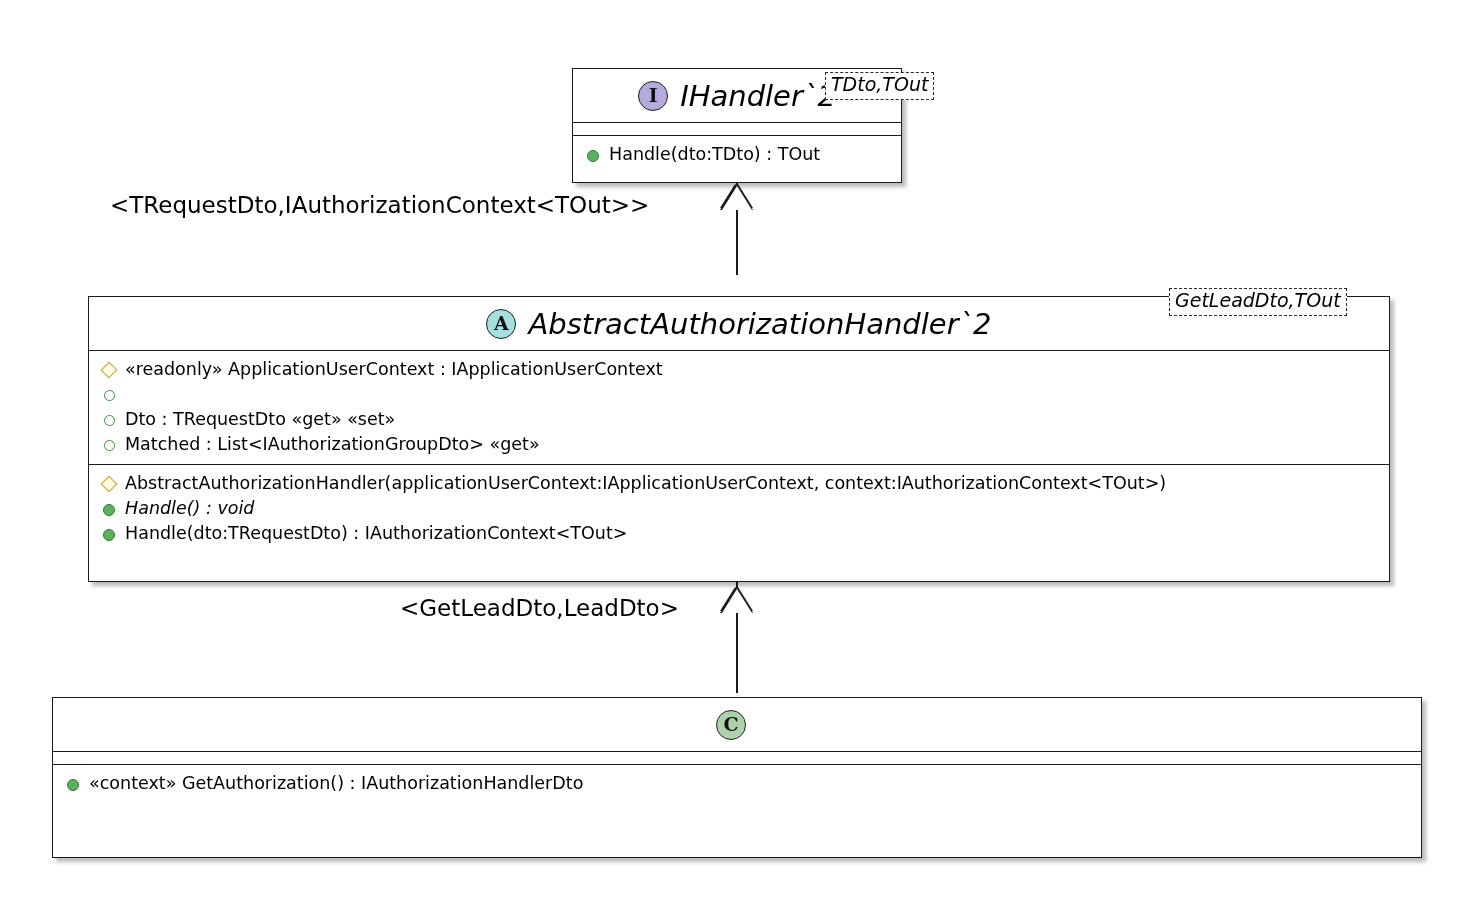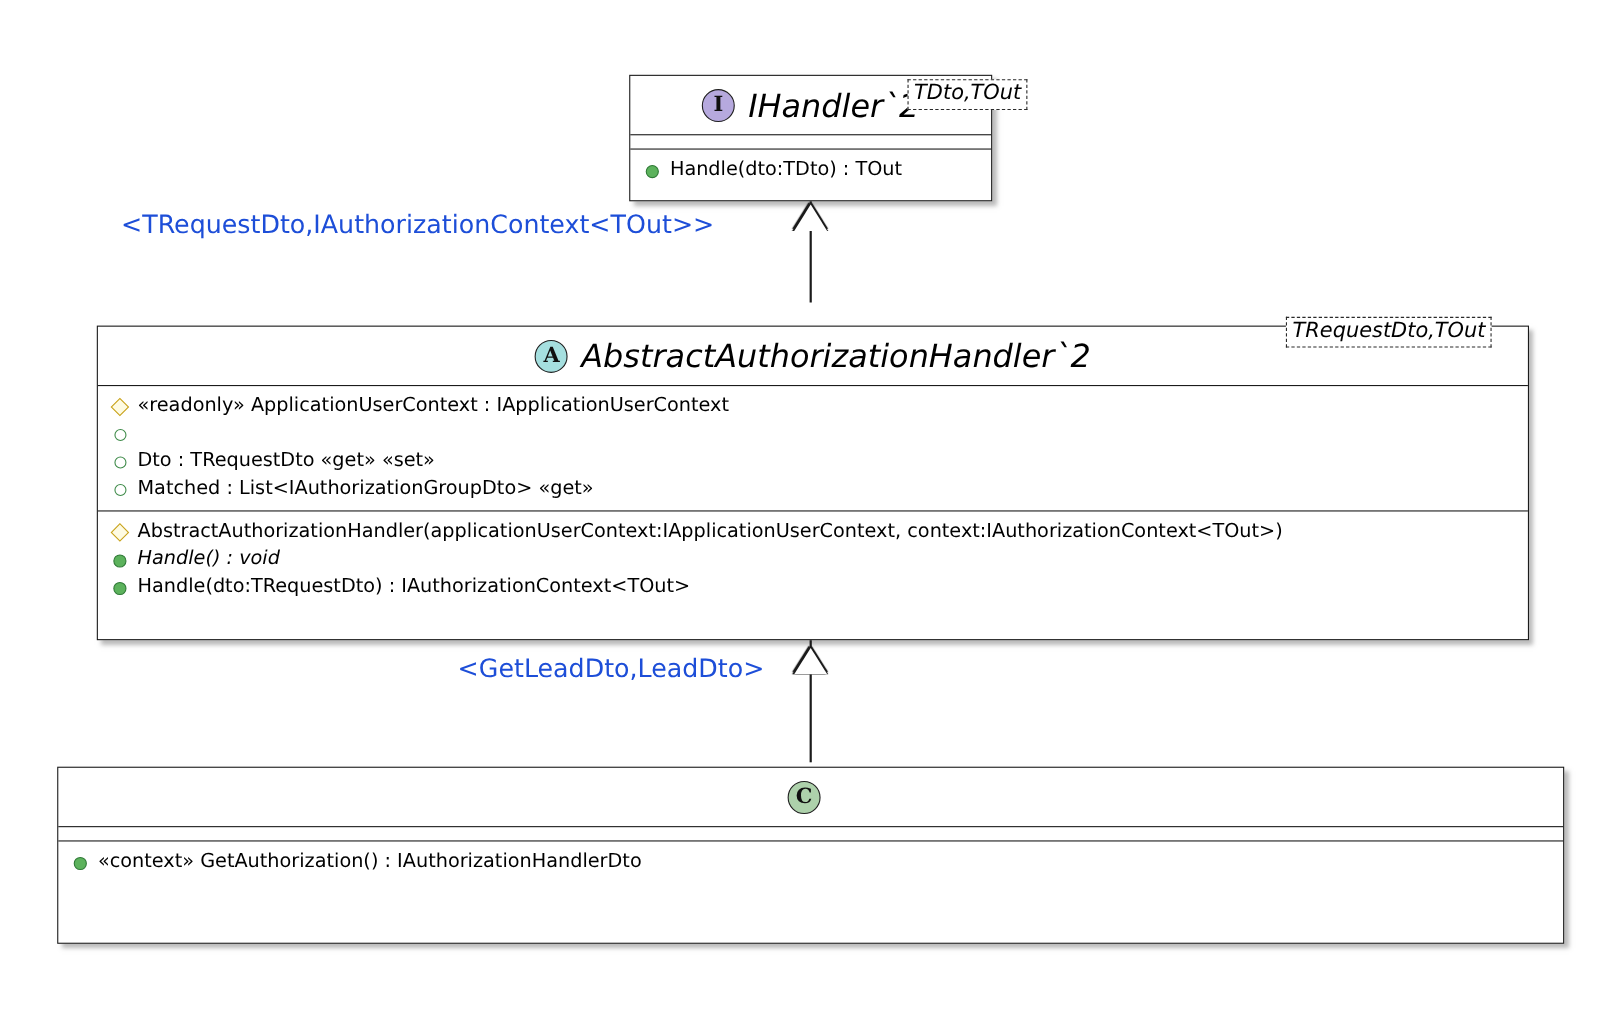--- a/index.html
+++ b/index.html
@@ -155,21 +155,21 @@
     border-right: 15px solid transparent;
     border-bottom: 24px solid #ffffff;
     filter: drop-shadow(0 -1.6px 0 #1b1b1b)
             drop-shadow(1.4px 0.7px 0 #1b1b1b)
             drop-shadow(-1.4px 0.7px 0 #1b1b1b);
   }
   .edge-label {
     position: absolute;
     font-size: 23px;
     white-space: nowrap;
-    color: #1d4ed8;
+    color: #000000;
     letter-spacing: 0px;
   }
 </style>
 </head>
 <body>
 
 <div id="canvas">
 
   <div class="uml-box" id="box-interface" style="left:572px; top:68px; width:330px; height:115px;">
     <div class="uml-header">
@@ -222,25 +222,25 @@
       <div class="member">
         <span class="vis public-method"></span>
         <span class="sig italic">Handle() : void</span>
       </div>
       <div class="member">
         <span class="vis public-method"></span>
         <span class="sig">Handle(dto:TRequestDto) : IAuthorizationContext&lt;TOut&gt;</span>
       </div>
     </div>
   </div>
-  <div class="generic-tag" style="left:1169px; top:288px;">TRequestDto,TOut</div>
+  <div class="generic-tag" style="left:1169px; top:288px;">GetLeadDto,TOut</div>
 
   <div class="conn-line" style="left:736px; top:582px; height:111px;"></div>
   <div class="arrow-hollow" style="left:722px; top:589px;"></div>
-  <div class="edge-label" style="left:416px; top:595px;">&lt;GetLeadDto,LeadDto&gt;</div>
+  <div class="edge-label" style="left:400px; top:595px;">&lt;GetLeadDto,LeadDto&gt;</div>
 
   <div class="uml-box" id="box-concrete" style="left:52px; top:697px; width:1370px; height:161px;">
     <div class="uml-header">
       <span class="type-icon concrete">C</span>
     </div>
     <div class="uml-compartment empty"></div>
     <div class="uml-compartment">
       <div class="member">
         <span class="vis public-method"></span>
         <span class="sig">«context» GetAuthorization() : IAuthorizationHandlerDto</span>

